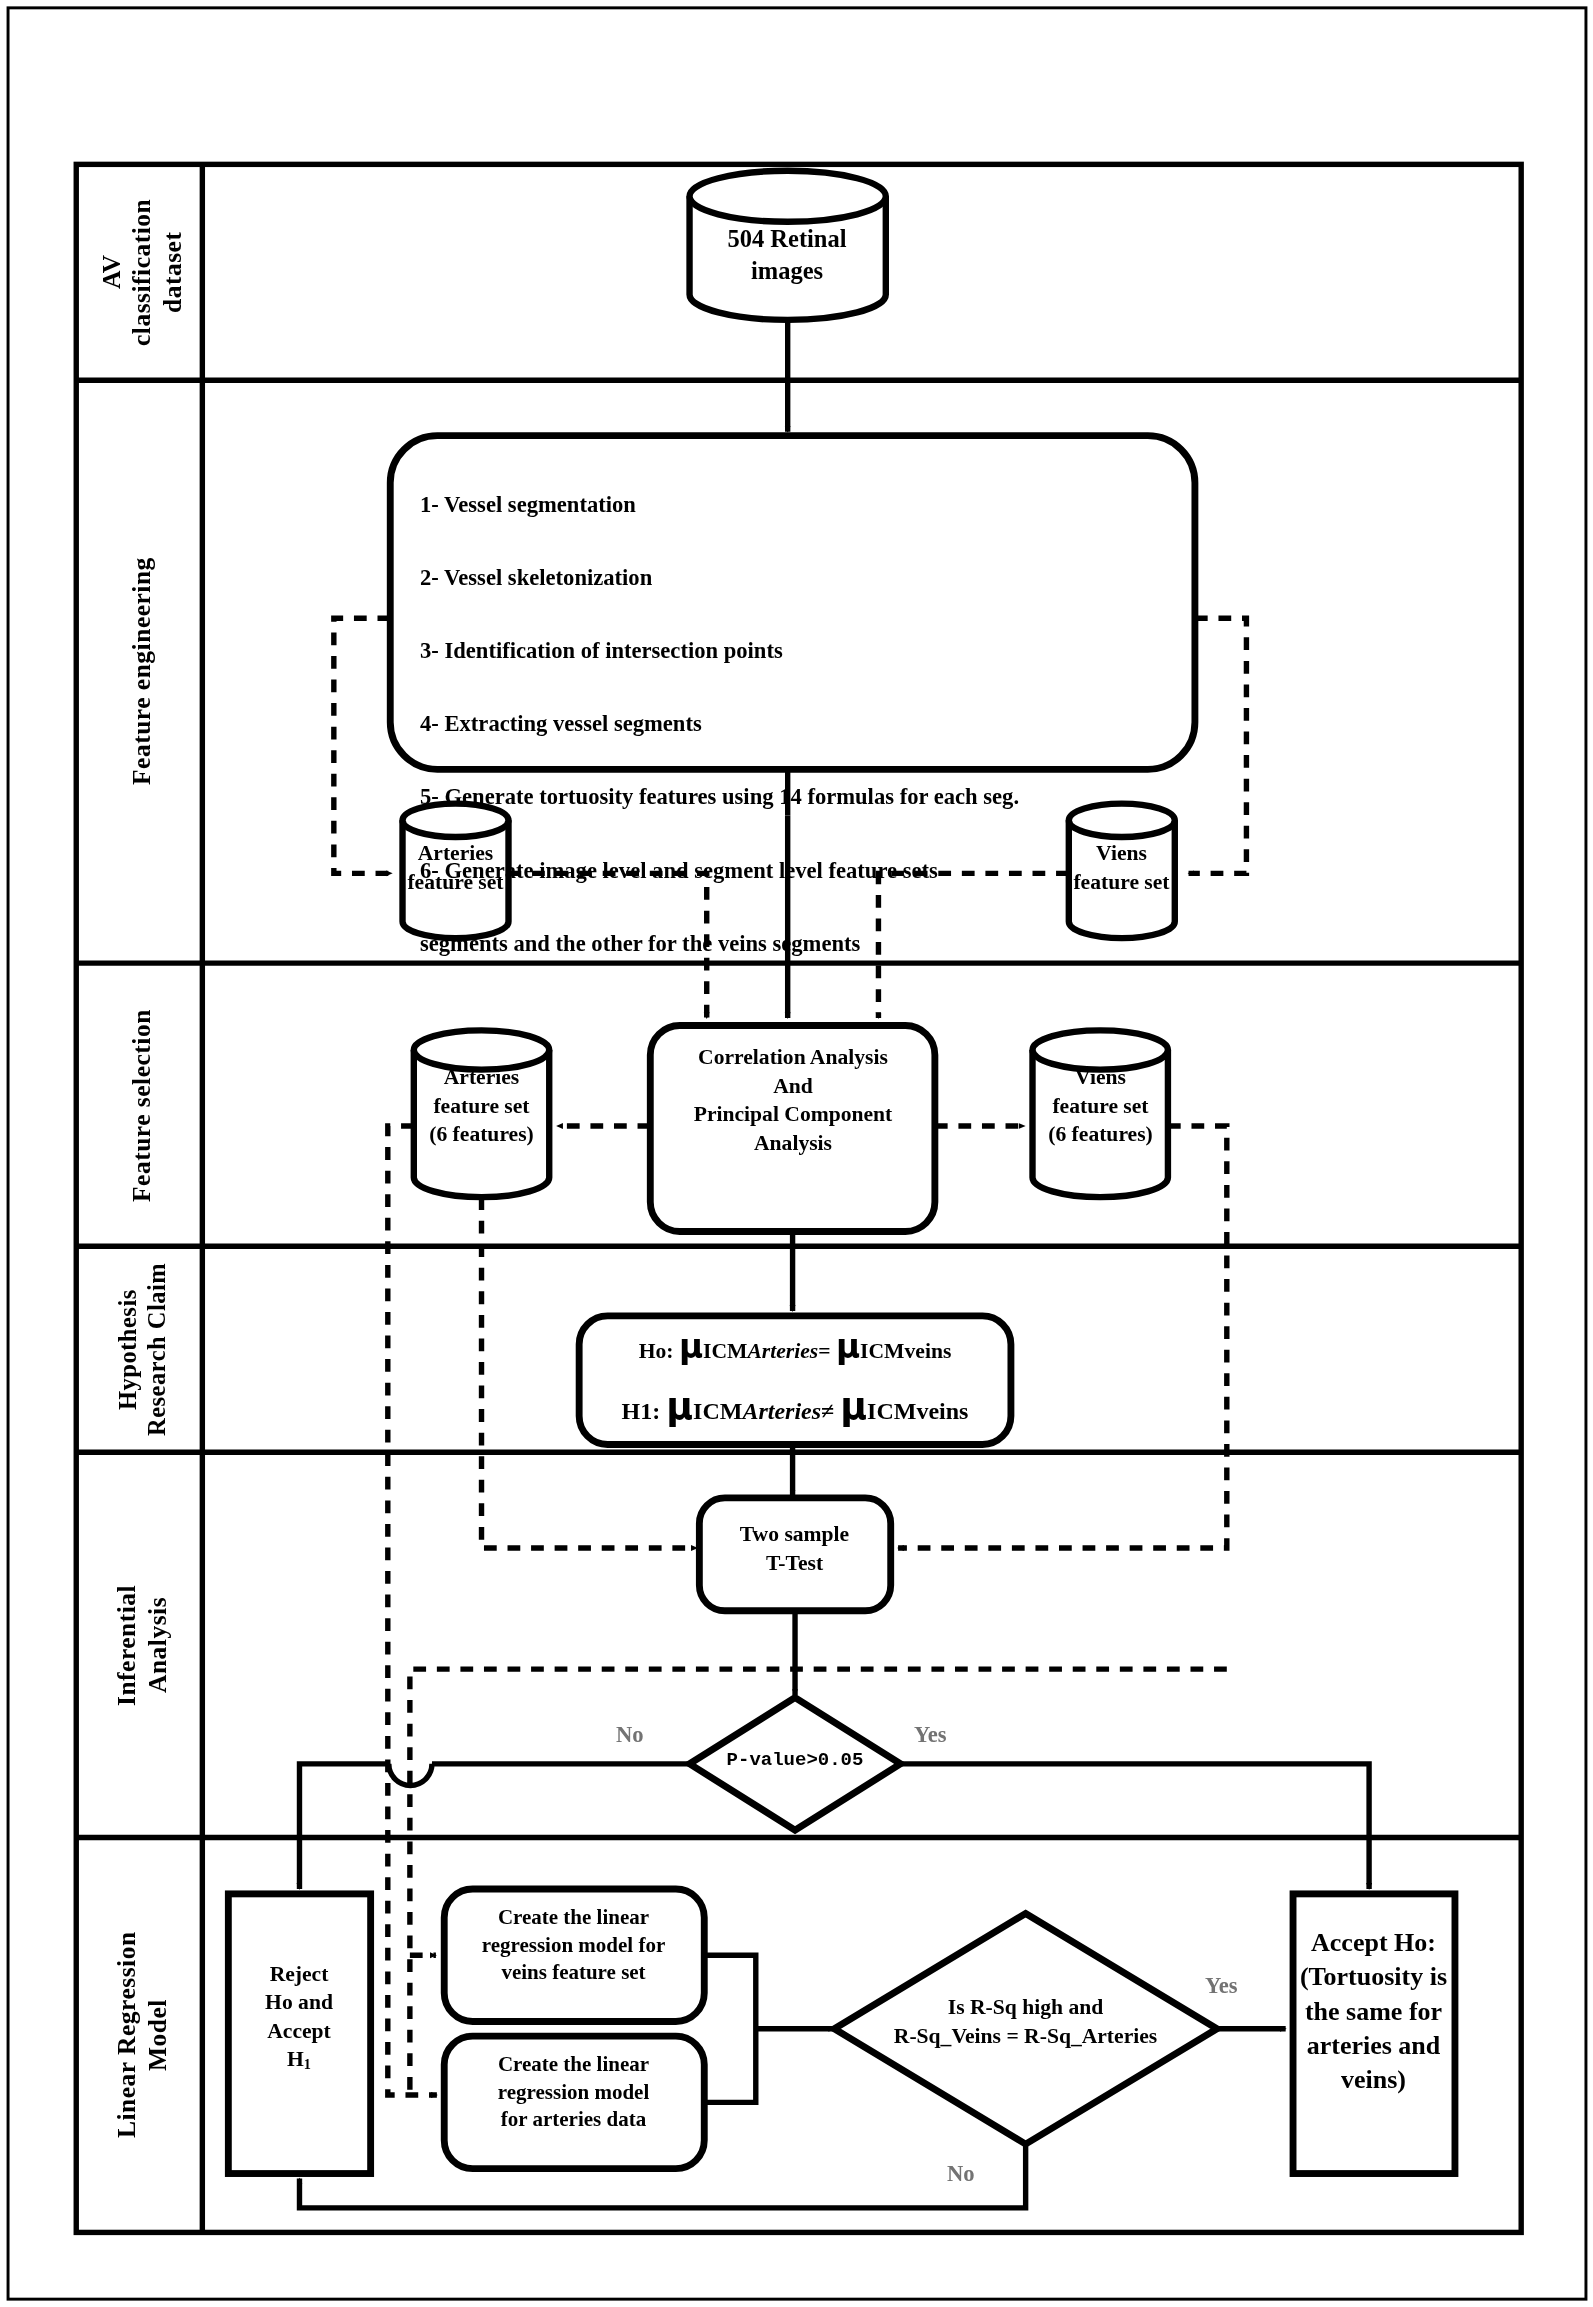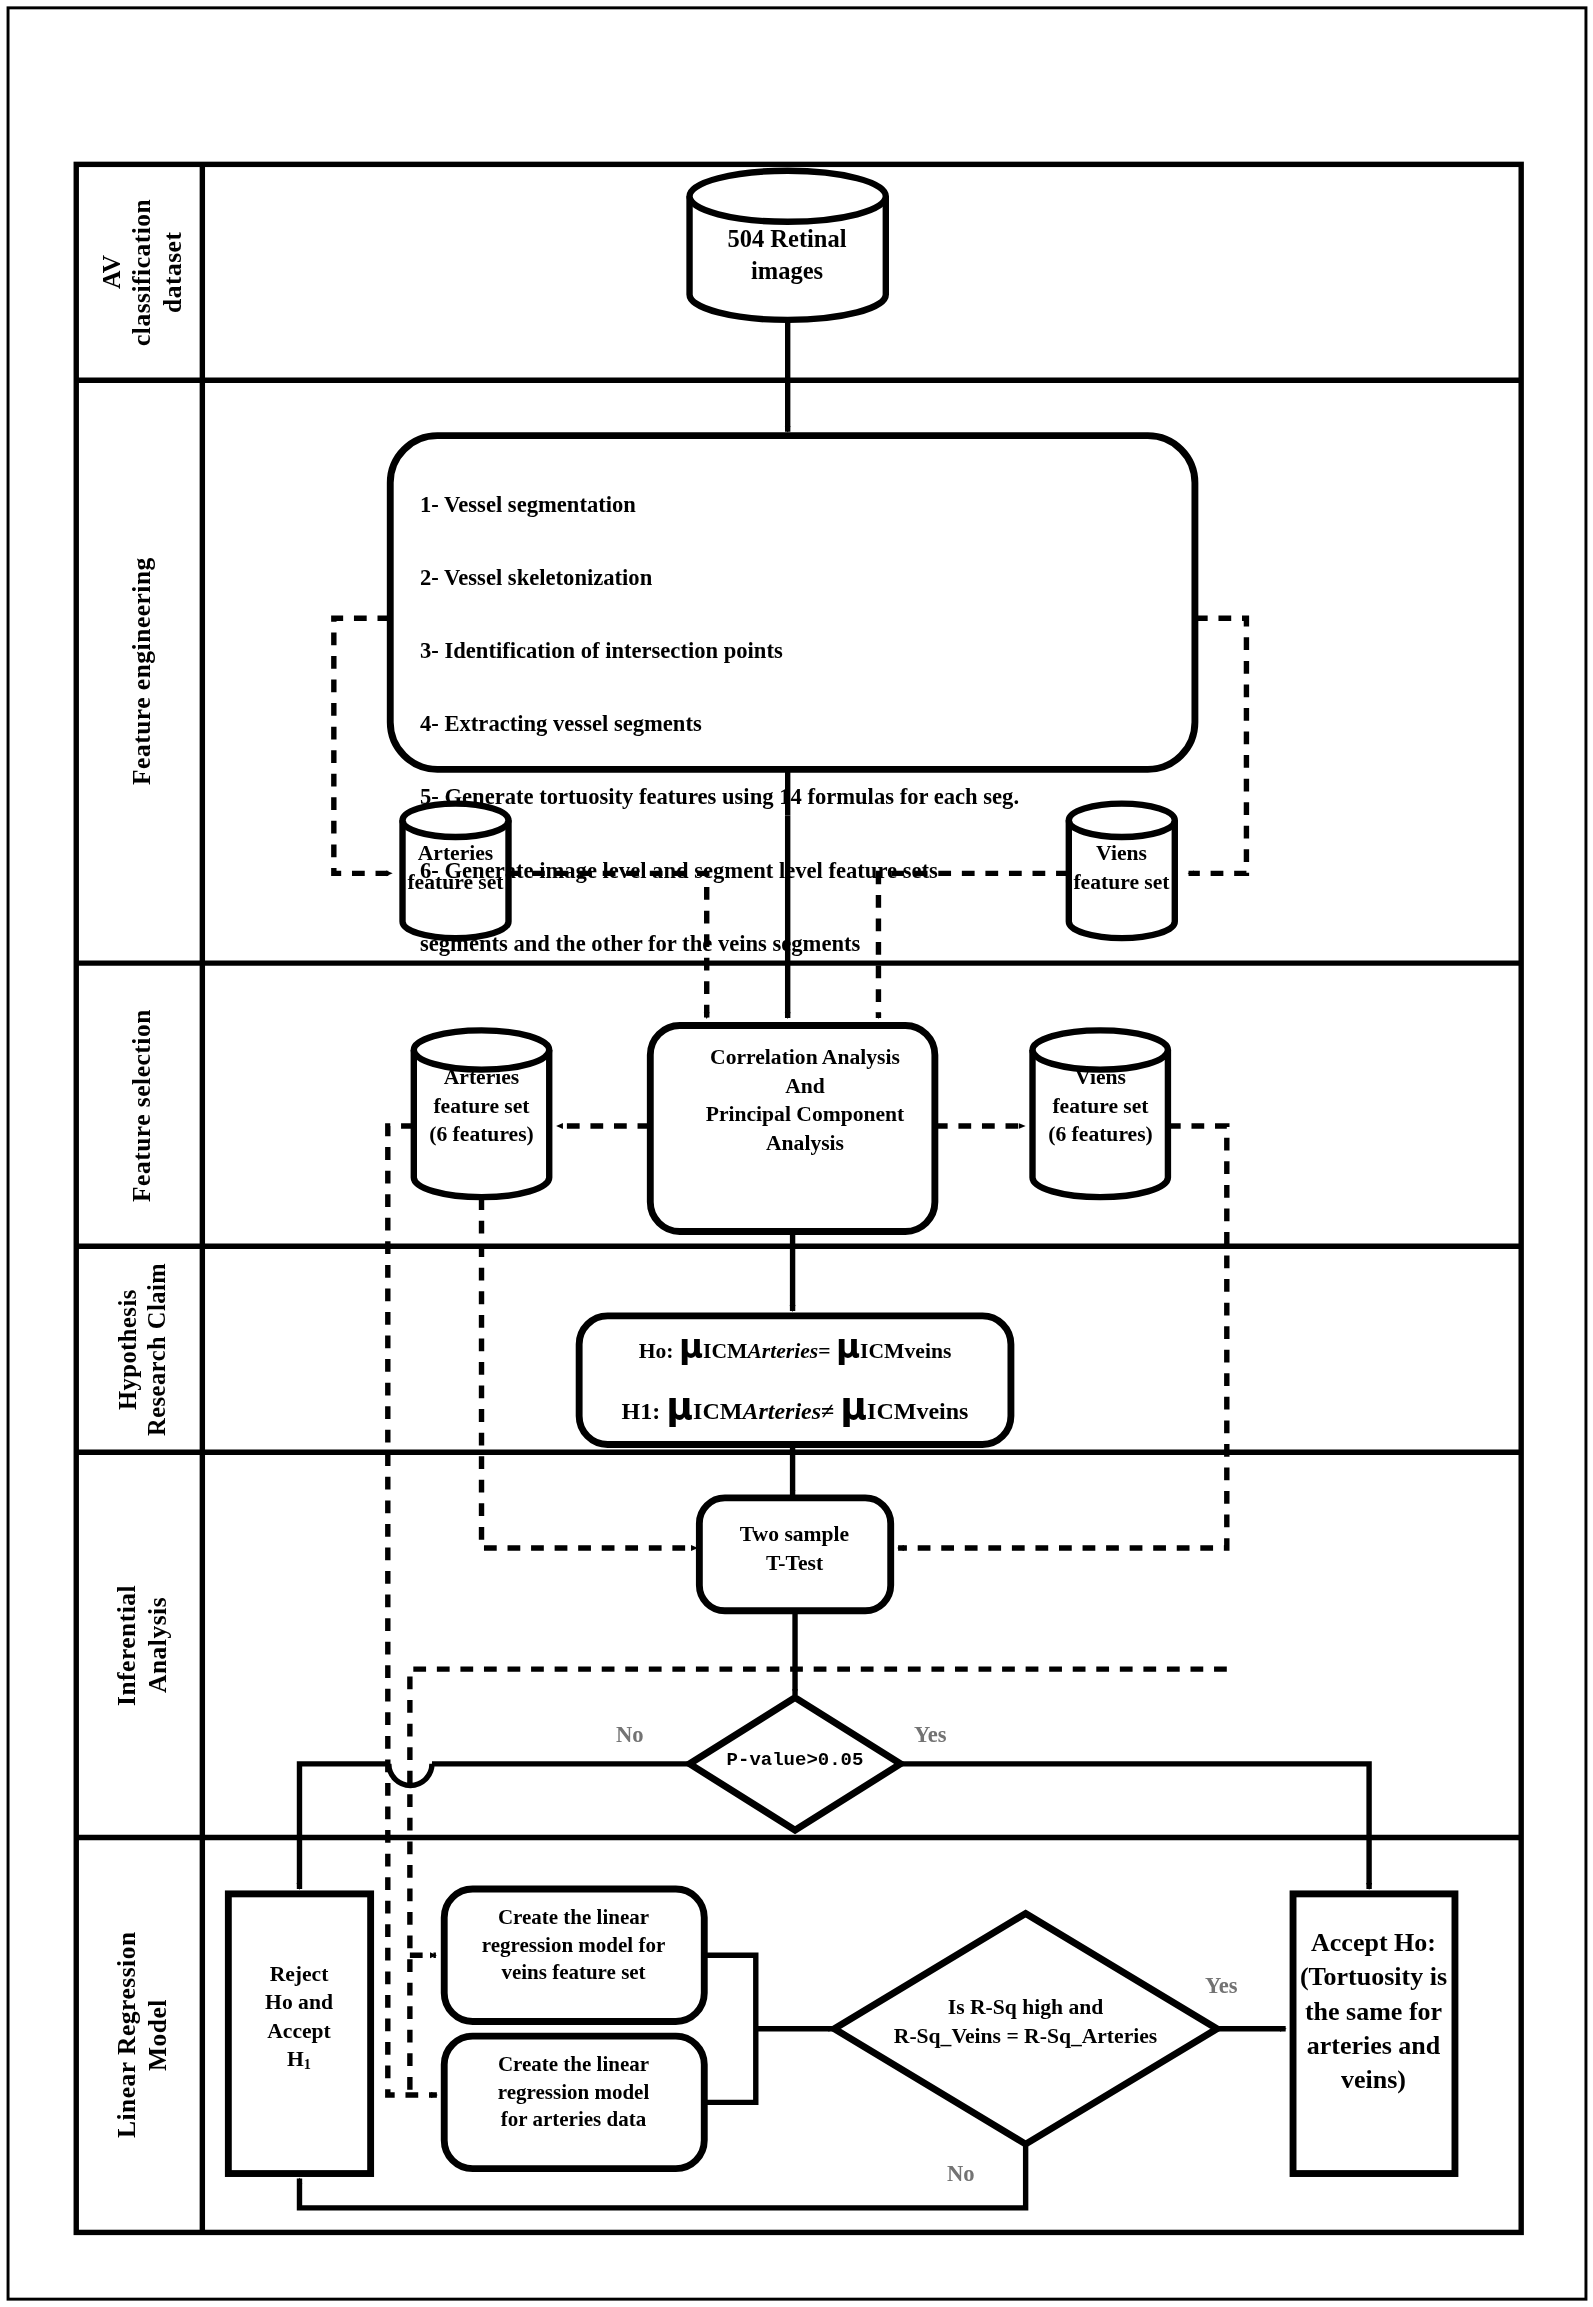--- a/index.html
+++ b/index.html
@@ -178,21 +178,21 @@
 feature set</div>
 
   <div class="lbl" style="left:403px;top:1063px;width:157px;font-size:21.6px;">Arteries
 feature set
 (6 features)</div>
 
   <div class="lbl" style="left:1022px;top:1063px;width:157px;font-size:21.6px;">Viens
 feature set
 (6 features)</div>
 
-  <div class="lbl" style="left:653px;top:1043px;width:280px;font-size:21.6px;margin-left:12px;">Correlation Analysis
+  <div class="lbl" style="left:653px;top:1043px;width:280px;font-size:21.6px;">Correlation Analysis
 And
 Principal Component
 Analysis</div>
 
   <div class="hyp" style="left:579px;top:1338px;width:432px;font-size:21.6px;">
     <span>Ho:</span>
     <span class="mu">μ</span><span>ICM</span><span class="ital">Arteries</span><span>=</span>
     <span class="mu">μ</span><span>ICM</span><span>veins</span>
   </div>
 

